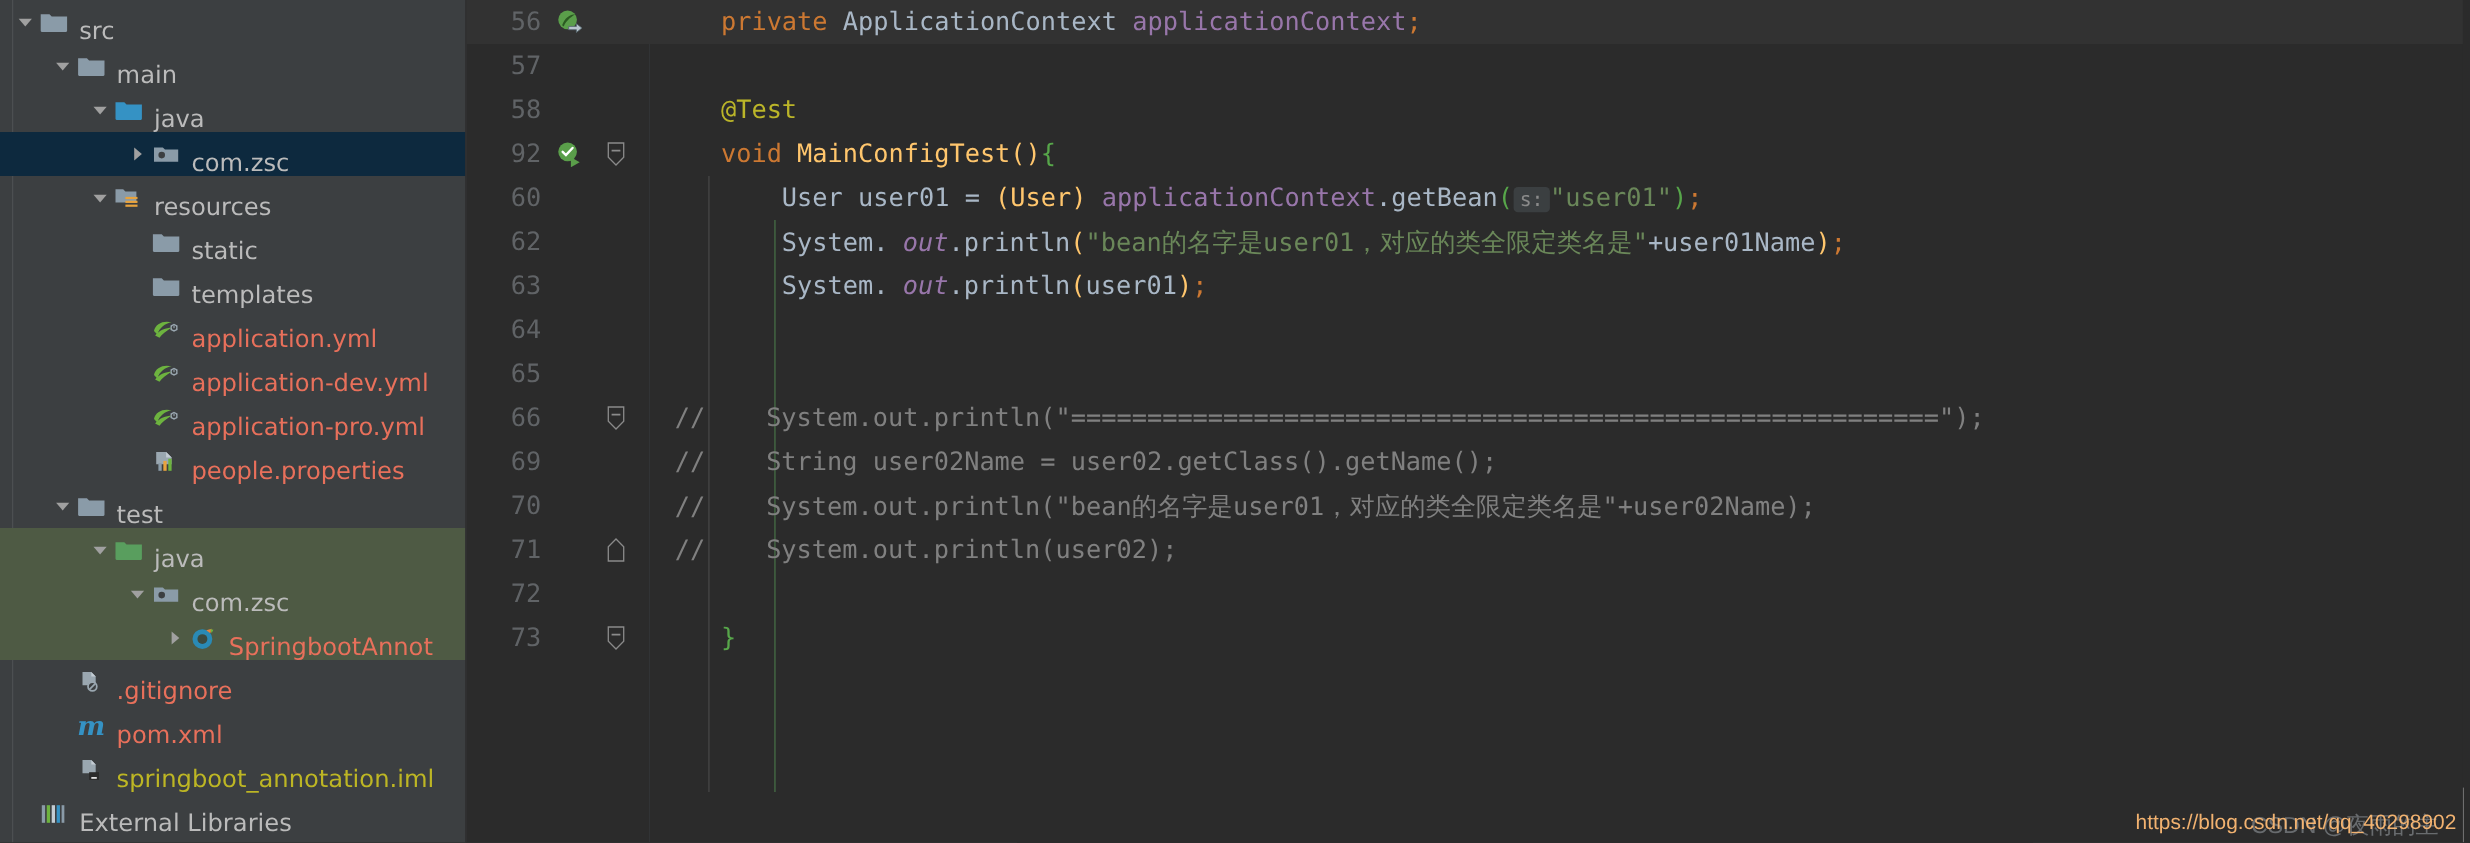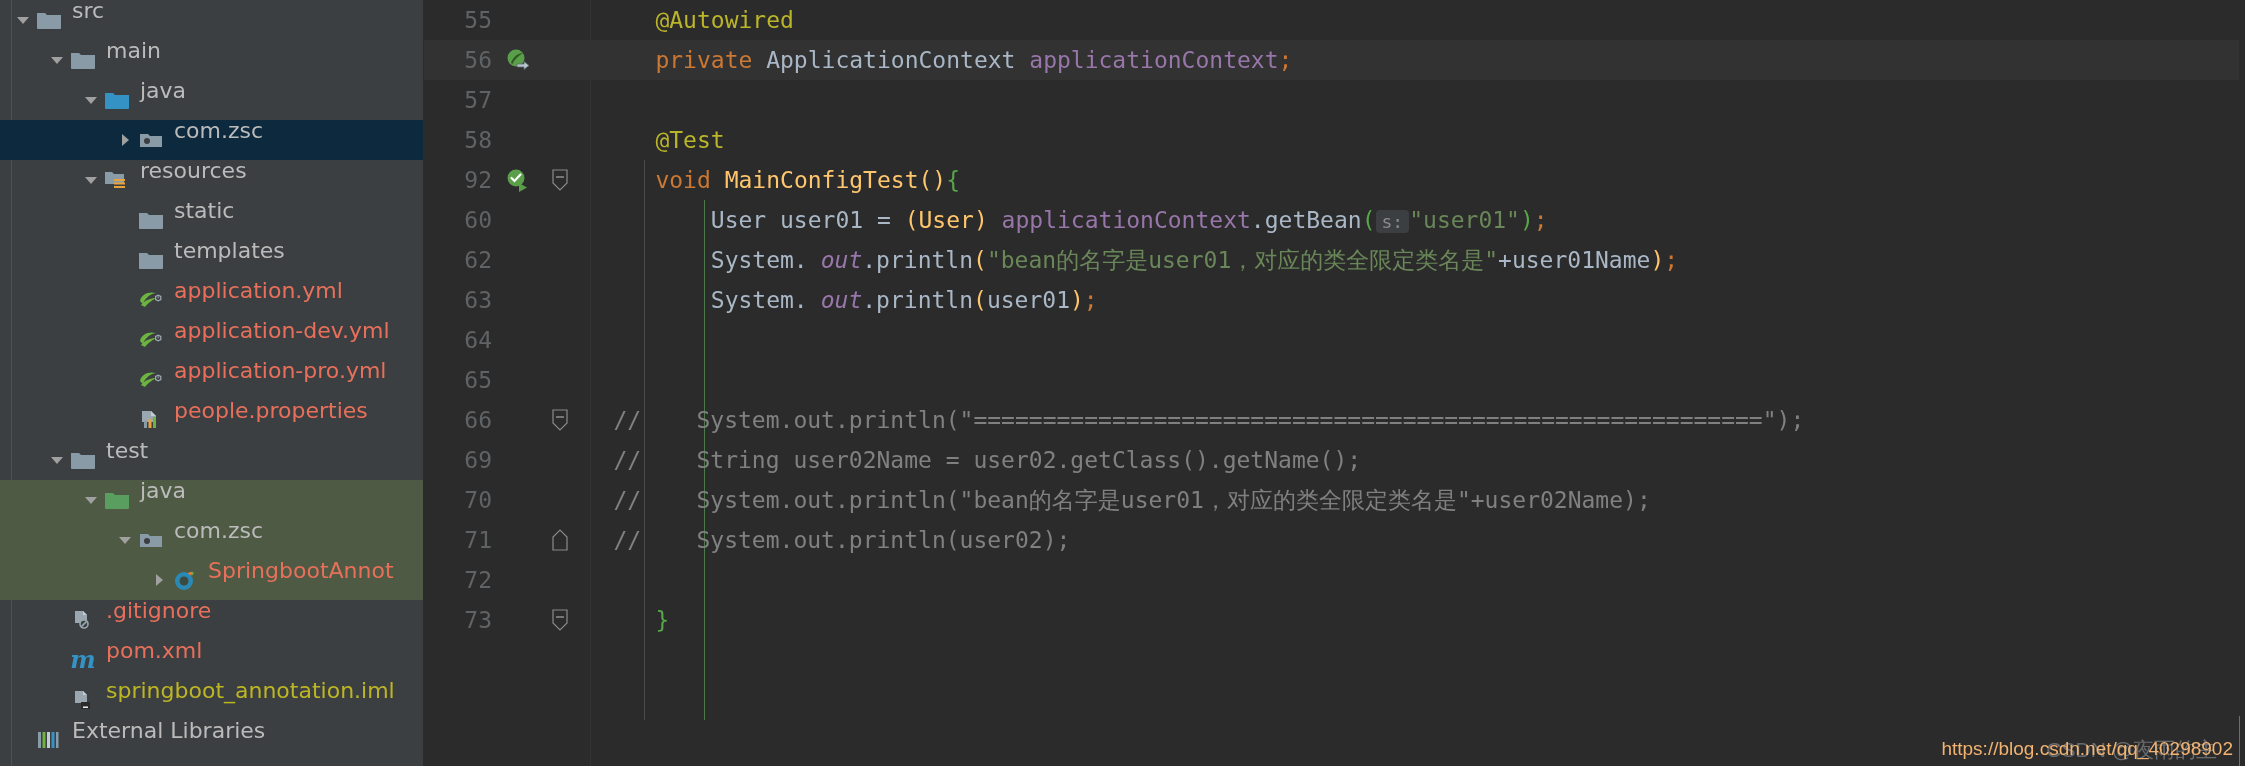--- a/index.html
+++ b/index.html
@@ -23,21 +23,21 @@
     height: 766px;
     background: #3c3f41;
     position: relative;
     flex: 0 0 424px;
     overflow: hidden;
     border-right: 1px solid #2b2b2b;
   }
   .tree-row {
     height: 40px;
     display: flex;
-    align-items: flex-start;
+    align-items: flex-end;
     white-space: nowrap;
     font-size: 22px;
     color: #bbbbbb;
     position: relative;
   }
   .tree-row.sel-blue { background: #0d293e; }
   .tree-row.sel-green { background: #4e5a44; }
   .indent { display: inline-block; flex: 0 0 auto; }
   .arrow {
     width: 22px; height: 40px;
@@ -450,21 +450,20 @@
       </div>
   </div>
 
   <div id="editor">
     <div id="gutter-sep"></div>
 
     <div class="iguide" style="left:220px; top:160px; height:560px;"></div>
     <div class="iguide green" style="left:280px; top:200px; height:520px;"></div>
 
     <div id="ed-lines">
-        <div class="ed-line"><div class="gutter"><span class="lnum">55</span><span class="gicon"></span><span class="fold"></span></div><div class="code"><span class="s-plain">    </span><span class="s-anno">@Autowired</span></div></div>
         <div class="ed-line caretline"><div class="gutter"><span class="lnum">56</span><span class="gicon"><svg width="26" height="26" viewBox="0 0 26 26">
                 <circle cx="11" cy="11" r="8.5" fill="#5a9e4a"></circle>
                 <path d="M6 16 C8 10, 13 6, 18 6 C13 9, 9 13, 7.5 17 Z" fill="#2b5a22"></path>
                 <path d="M12 17 h7 v-2.5 l5 4 l-5 4 v-2.5 h-7 z" fill="#b7c4cc" stroke="#5a6a72" stroke-width="0.8"></path>
               </svg></span><span class="fold"></span></div><div class="code"><span class="s-plain">    </span><span class="s-kw">private </span><span class="s-type">ApplicationContext </span><span class="s-field">applicationContext</span><span class="s-semi">;</span></div></div>
         <div class="ed-line"><div class="gutter"><span class="lnum">57</span><span class="gicon"></span><span class="fold"></span></div><div class="code"></div></div>
         <div class="ed-line"><div class="gutter"><span class="lnum">58</span><span class="gicon"></span><span class="fold"></span></div><div class="code"><span class="s-plain">    </span><span class="s-anno">@Test</span></div></div>
         <div class="ed-line"><div class="gutter"><span class="lnum">92</span><span class="gicon"><svg width="26" height="26" viewBox="0 0 26 26">
                 <circle cx="11" cy="11" r="8.5" fill="#5a9e4a"></circle>
                 <path d="M6.5 11 l3 3 l6 -6.5" stroke="#ffffff" stroke-width="2.2" fill="none" stroke-linecap="round"></path>

